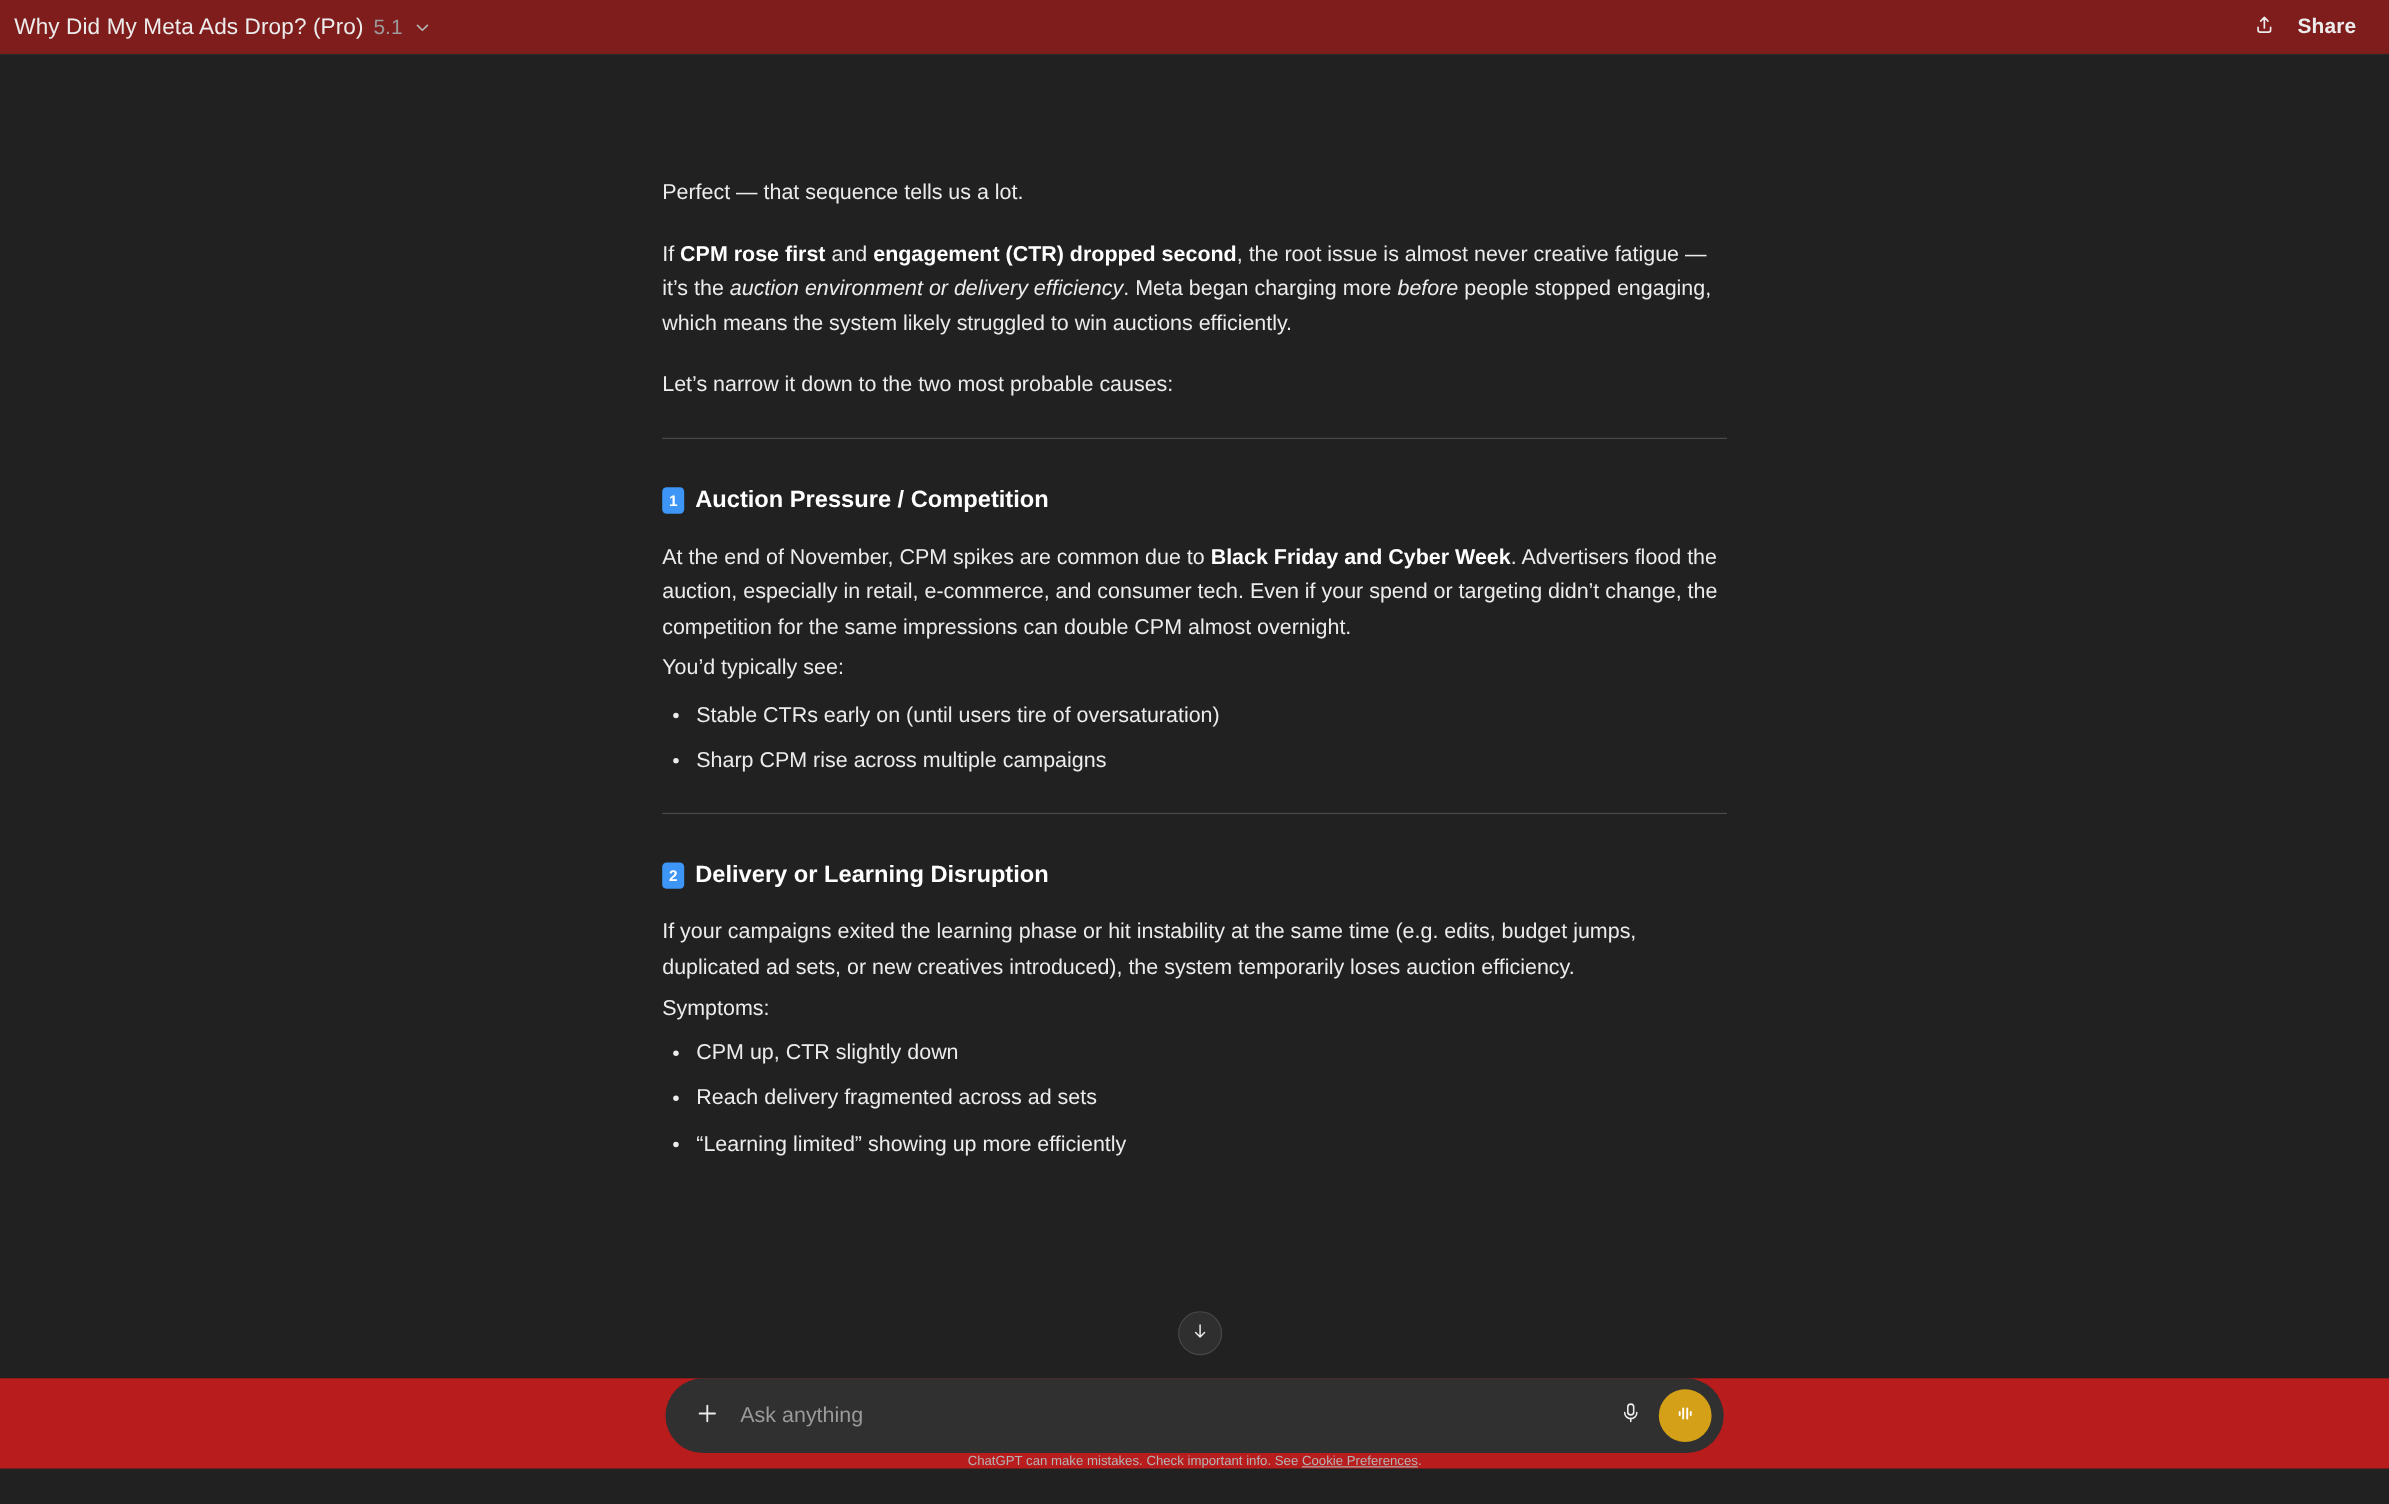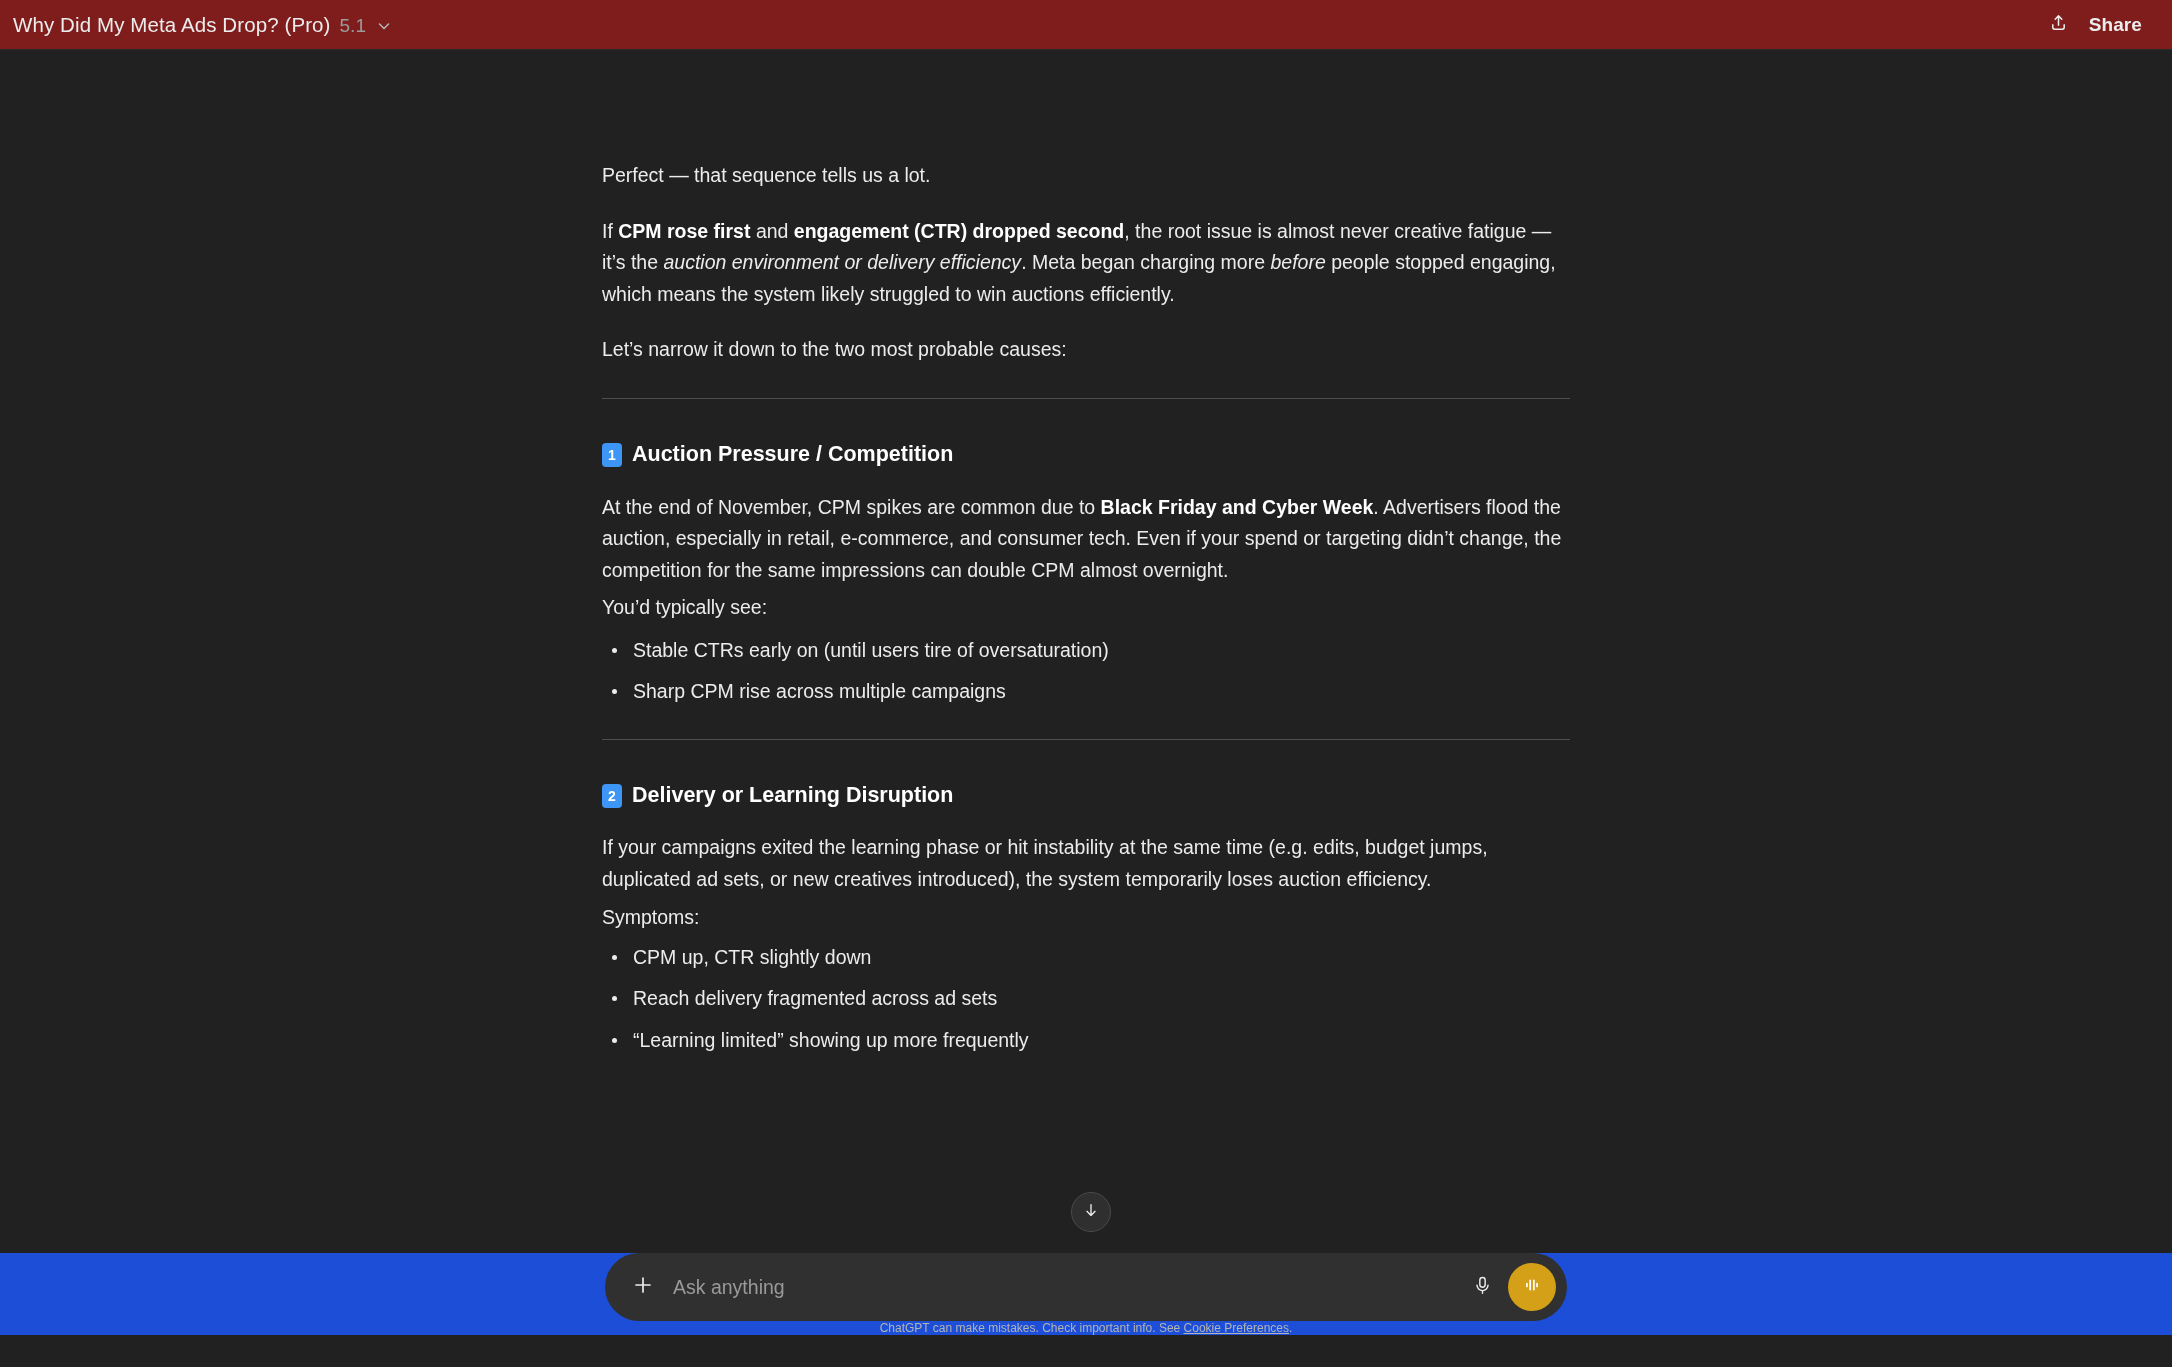--- a/index.html
+++ b/index.html
@@ -187,21 +187,21 @@
     cursor: pointer;
     z-index: 30;
   }
 
   
   .composer-wrap {
     position: absolute;
     left: 0;
     top: 1253px;
     width: 2172px;
-    background: #1d4ed8;
+    background: #b91c1c;
     z-index: 25;
   }
   .composer {
     width: 962px;
     margin: 0 auto;
     height: 68px;
     background: #303030;
     border-radius: 34px;
     display: flex;
     align-items: center;
@@ -318,21 +318,21 @@
         <span>Delivery or Learning Disruption</span>
       </div>
 
       <p class="tight">If your campaigns exited the learning phase or hit instability at the same time (e.g. edits, budget jumps, duplicated ad sets, or new creatives introduced), the system temporarily loses auction efficiency.</p>
 
       <p style="margin-bottom:0">Symptoms:</p>
 
       <ul class="bullets">
         <li>CPM up, CTR slightly down</li>
         <li>Reach delivery fragmented across ad sets</li>
-        <li>“Learning limited” showing up more frequently</li>
+        <li>“Learning limited” showing up more efficiently</li>
       </ul>
 
     </div>
   </div>
 </div>
 
 <div class="scroll-btn">
   <span>
     <svg width="18" height="18" viewBox="0 0 20 20" fill="none" aria-hidden="true">
       <path d="M10 4V16M10 16L5.5 11.5M10 16L14.5 11.5" stroke="#ececec" stroke-width="1.5" stroke-linecap="round" stroke-linejoin="round"></path>

